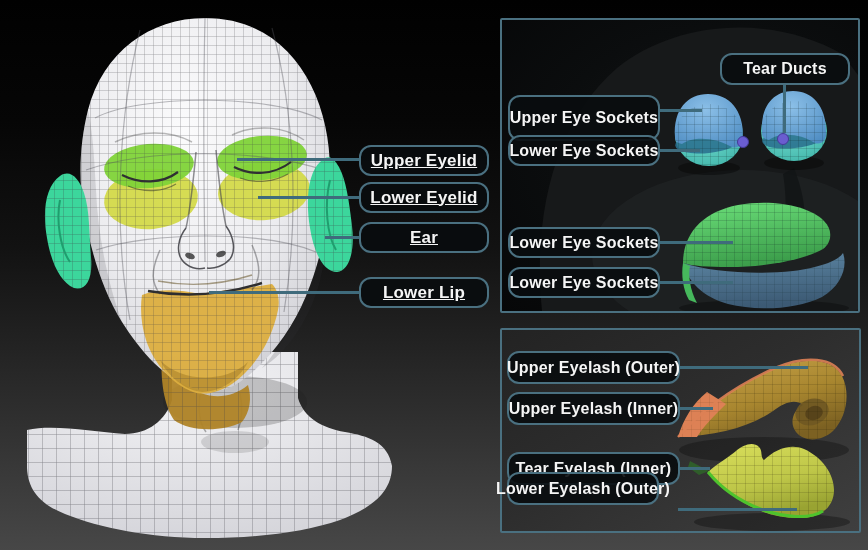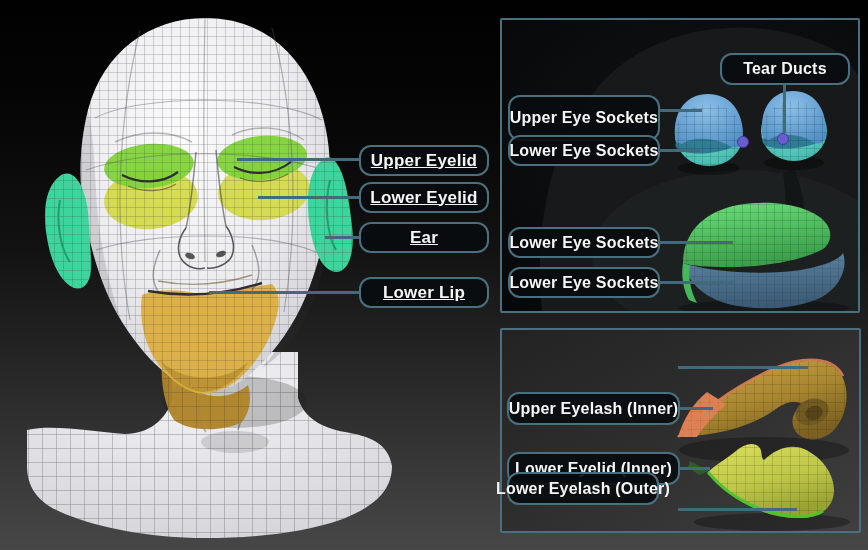--- a/index.html
+++ b/index.html
@@ -260,17 +260,18 @@
   <div class="label l-main" style="left:359px;top:182px;width:130px;height:31px">Lower Eyelid</div>
   <div class="label l-main" style="left:359px;top:222px;width:130px;height:31px">Ear</div>
   <div class="label l-main" style="left:359px;top:277px;width:130px;height:31px">Lower Lip</div>
 
   <div class="label" style="left:720px;top:53px;width:130px;height:32px">Tear Ducts</div>
   <div class="label" style="left:508px;top:95px;width:152px;height:46px">Upper Eye Sockets</div>
   <div class="label" style="left:508px;top:135px;width:152px;height:31px">Lower Eye Sockets</div>
   <div class="label" style="left:508px;top:227px;width:152px;height:31px">Lower Eye Sockets</div>
   <div class="label" style="left:508px;top:267px;width:152px;height:31px">Lower Eye Sockets</div>
 
+  <div class="label" style="left:507px;top:351px;width:173px;height:33px">Upper Eyelash (Outer)</div>
   <div class="label" style="left:507px;top:392px;width:173px;height:33px">Upper Eyelash (Inner)</div>
-  <div class="label" style="left:507px;top:452px;width:173px;height:33px">Lower Eyelid (Inner)</div>
+  <div class="label" style="left:507px;top:452px;width:173px;height:33px">Tear Eyelash (Inner)</div>
   <div class="label" style="left:507px;top:472px;width:152px;height:33px">Lower Eyelash (Outer)</div>
 
 </div>
 
 </body></html>

